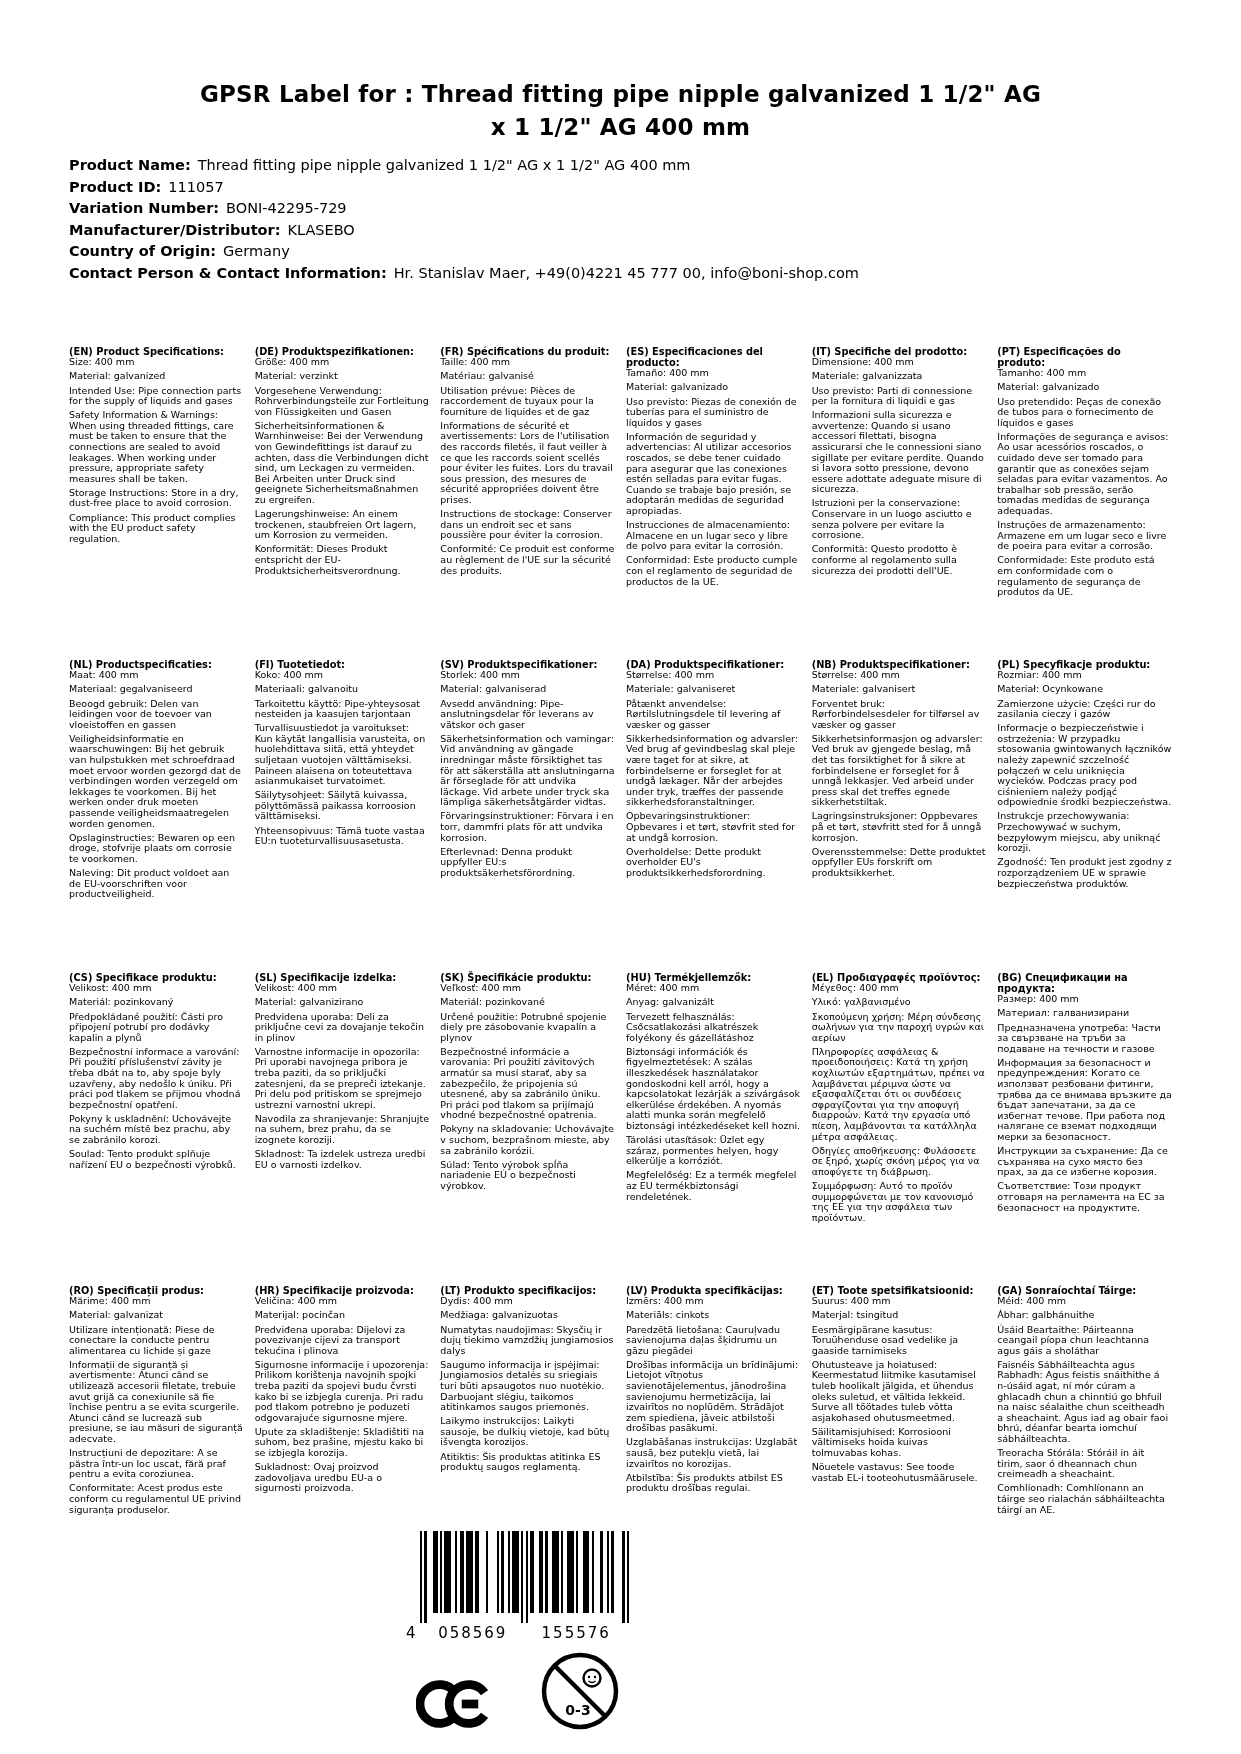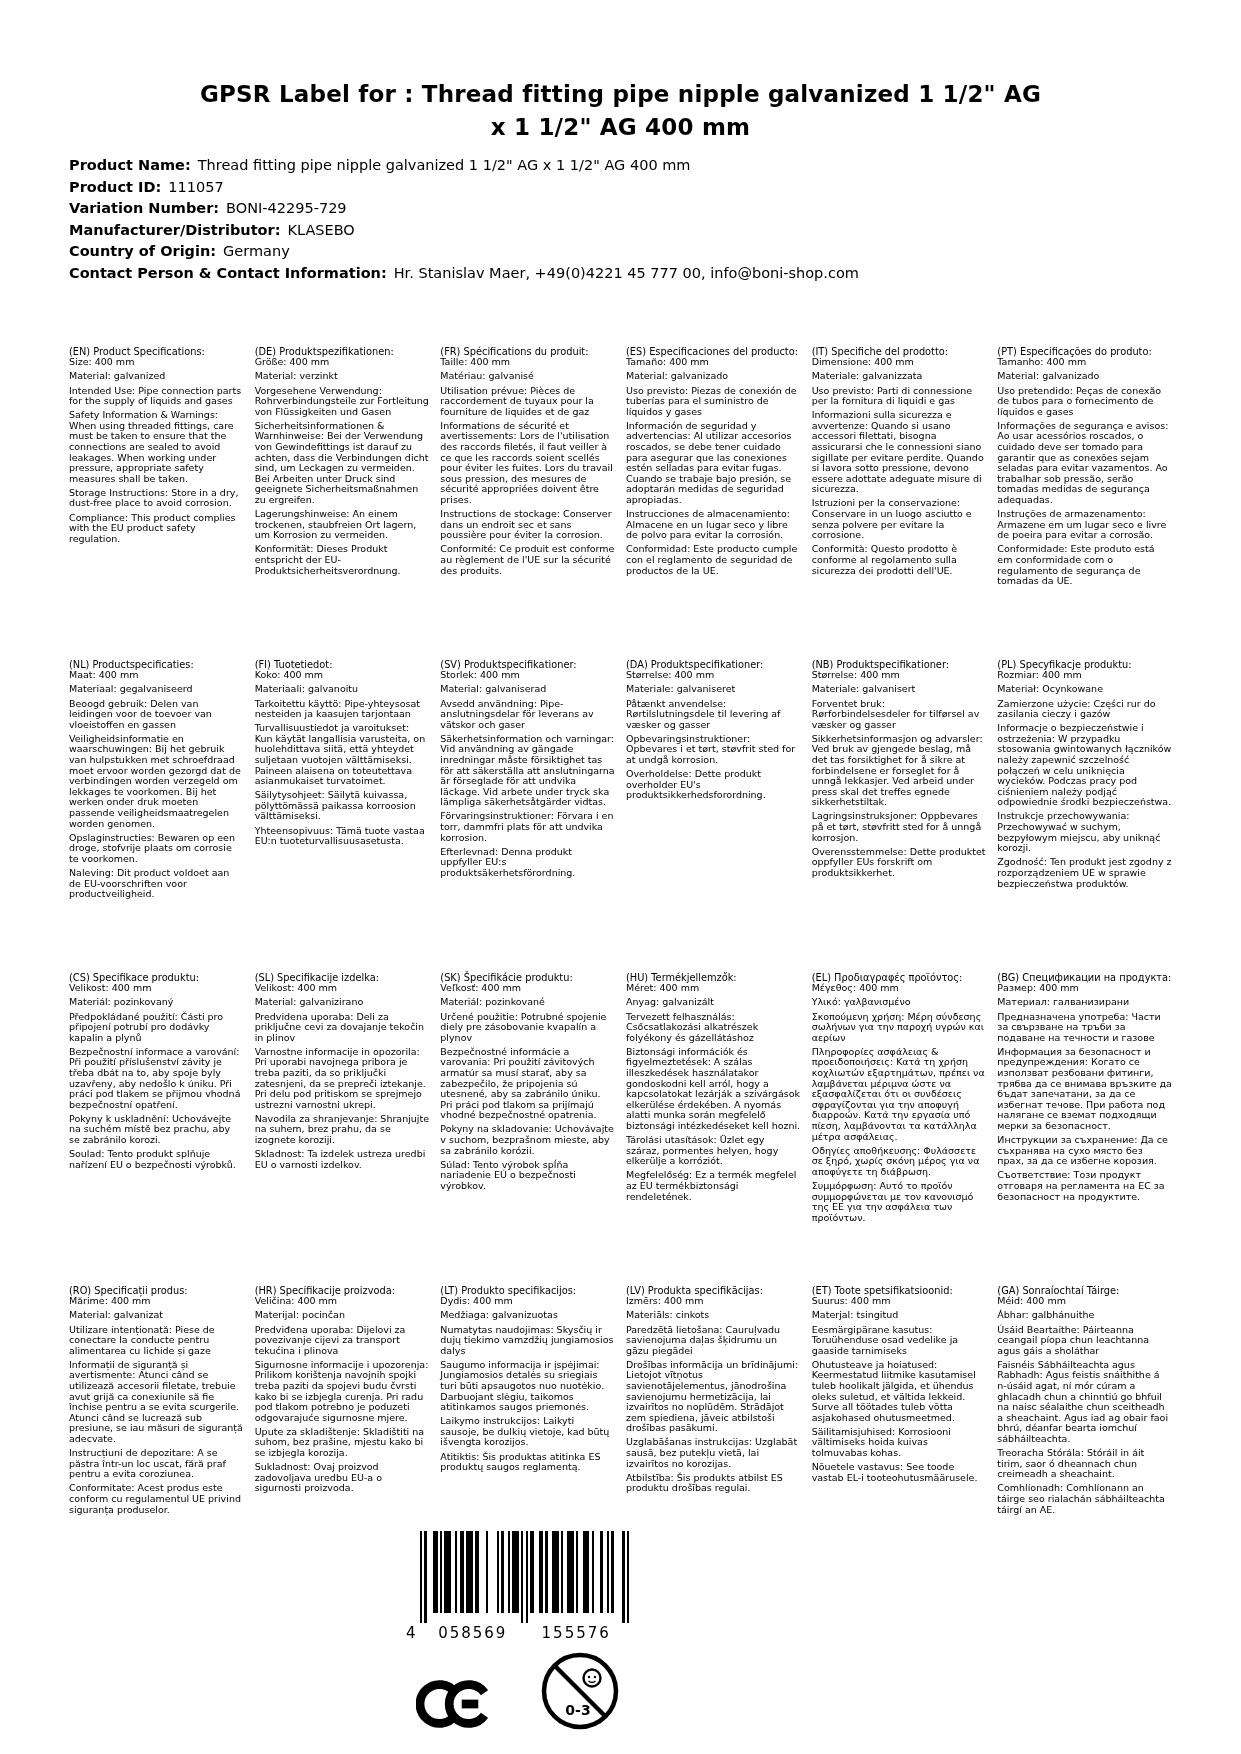--- a/index.html
+++ b/index.html
@@ -5,21 +5,21 @@
   html,body{margin:0;padding:0;background:#fff;color:#000;}
   body{width:1241px;height:1754px;overflow:hidden;font-family:"DejaVu Sans",sans-serif;-webkit-font-smoothing:antialiased;}
   .page{padding:0 69px;box-sizing:border-box;}
   .title{margin:78px auto 0;max-width:850px;text-align:center;font-size:23px;font-weight:bold;line-height:1.42;letter-spacing:.2px;}
   .pinfo{margin-top:12px;font-size:14.5px;line-height:21.5px;}
   .pinfo-row{white-space:nowrap;}
   .flabel{font-weight:bold;text-align:center;}
   .fvalue{margin-left:7px;text-align:center;}
   .grid{margin-top:62px;display:grid;grid-template-columns:repeat(6,1fr);column-gap:11px;grid-template-rows:313px 313px 313px auto;}
   .cell{overflow:visible;font-size:9.5px;line-height:10.6px;}
-  .cell-h{margin:0;font-size:9.8px;line-height:11px;font-weight:normal;}
+  .cell-h{margin:0;font-size:9.8px;line-height:11px;font-weight:bold;}
   .cell-p{margin:0;}
   .cell-p + .cell-p{margin-top:3.5px;}
   .bottom{margin-top:14px;margin-left:335px;width:320px;}
   .barcode svg{width:230px;height:112px;display:block;}
   .marks{display:flex;align-items:flex-end;gap:52px;margin-top:10px;margin-left:12px;}
   .marks svg{display:block;}
 </style>
 </head>
 <body>
 
@@ -93,21 +93,21 @@
         </div>
     </section>
       <section class="cell">
       <h3 class="cell-h">(PT) Especificações do produto:</h3>
       <div>
           <p class="cell-p">Tamanho: 400 mm</p>
           <p class="cell-p">Material: galvanizado</p>
           <p class="cell-p">Uso pretendido: Peças de conexão de tubos para o fornecimento de líquidos e gases</p>
           <p class="cell-p">Informações de segurança e avisos: Ao usar acessórios roscados, o cuidado deve ser tomado para garantir que as conexões sejam seladas para evitar vazamentos. Ao trabalhar sob pressão, serão tomadas medidas de segurança adequadas.</p>
           <p class="cell-p">Instruções de armazenamento: Armazene em um lugar seco e livre de poeira para evitar a corrosão.</p>
-          <p class="cell-p">Conformidade: Este produto está em conformidade com o regulamento de segurança de tomadas da UE.</p>
+          <p class="cell-p">Conformidade: Este produto está em conformidade com o regulamento de segurança de produtos da UE.</p>
         </div>
     </section>
       <section class="cell">
       <h3 class="cell-h">(NL) Productspecificaties:</h3>
       <div>
           <p class="cell-p">Maat: 400 mm</p>
           <p class="cell-p">Materiaal: gegalvaniseerd</p>
           <p class="cell-p">Beoogd gebruik: Delen van leidingen voor de toevoer van vloeistoffen en gassen</p>
           <p class="cell-p">Veiligheidsinformatie en waarschuwingen: Bij het gebruik van hulpstukken met schroefdraad moet ervoor worden gezorgd dat de verbindingen worden verzegeld om lekkages te voorkomen. Bij het werken onder druk moeten passende veiligheidsmaatregelen worden genomen.</p>
           <p class="cell-p">Opslaginstructies: Bewaren op een droge, stofvrije plaats om corrosie te voorkomen.</p>
@@ -135,20 +135,21 @@
           <p class="cell-p">Förvaringsinstruktioner: Förvara i en torr, dammfri plats för att undvika korrosion.</p>
           <p class="cell-p">Efterlevnad: Denna produkt uppfyller EU:s produktsäkerhetsförordning.</p>
         </div>
     </section>
       <section class="cell">
       <h3 class="cell-h">(DA) Produktspecifikationer:</h3>
       <div>
           <p class="cell-p">Størrelse: 400 mm</p>
           <p class="cell-p">Materiale: galvaniseret</p>
           <p class="cell-p">Påtænkt anvendelse: Rørtilslutningsdele til levering af væsker og gasser</p>
+          <p class="cell-p">Sikkerhedsinformation og advarsler: Ved brug af gevindbeslag skal pleje være taget for at sikre, at forbindelserne er forseglet for at undgå lækager. Når der arbejdes under tryk, træffes der passende sikkerhedsforanstaltninger.</p>
           <p class="cell-p">Opbevaringsinstruktioner: Opbevares i et tørt, støvfrit sted for at undgå korrosion.</p>
           <p class="cell-p">Overholdelse: Dette produkt overholder EU's produktsikkerhedsforordning.</p>
         </div>
     </section>
       <section class="cell">
       <h3 class="cell-h">(NB) Produktspecifikationer:</h3>
       <div>
           <p class="cell-p">Størrelse: 400 mm</p>
           <p class="cell-p">Materiale: galvanisert</p>
           <p class="cell-p">Forventet bruk: Rørforbindelsesdeler for tilførsel av væsker og gasser</p>

